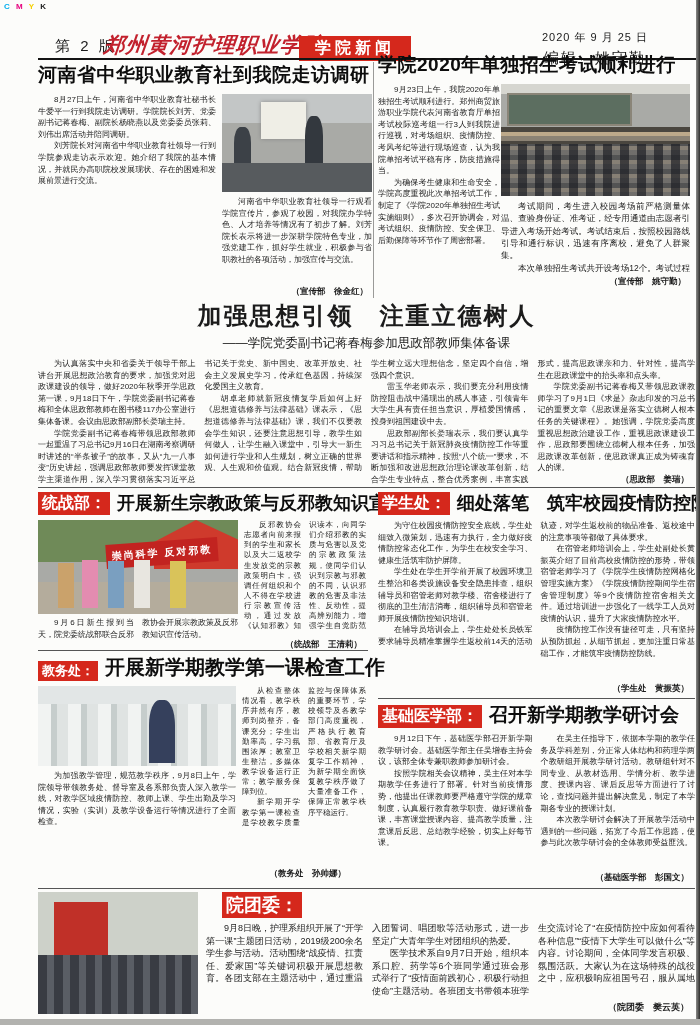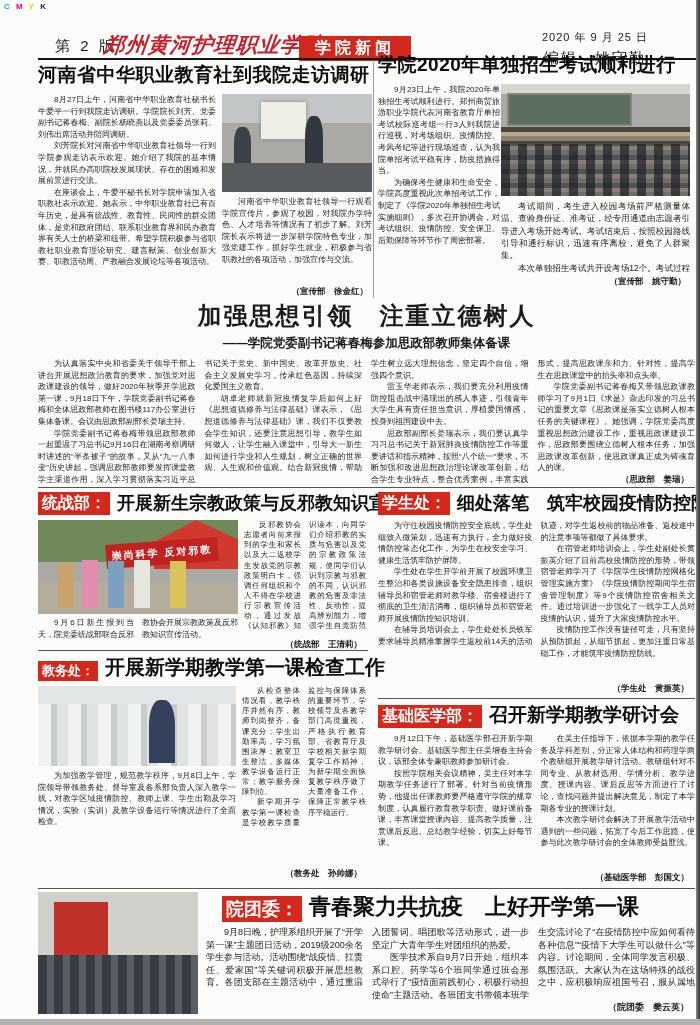--- a/index.html
+++ b/index.html
@@ -24,21 +24,21 @@
   
   .headline{font-size:19px;font-weight:900;letter-spacing:0.5px;white-space:nowrap;color:#0d0d0d;}
   .bt{font-size:8px;line-height:1.45;text-align:justify;color:#222;overflow:hidden;}
   .bt p{margin:0;text-indent:2em;}
   .byline{text-align:right;font-weight:bold;font-size:8.5px;padding-right:4px;margin-top:2px;}
   .cols2{column-count:2;column-gap:8px;}
   .cols3{column-count:3;column-gap:9px;}
   .cols4{column-count:4;column-gap:9px;}
   
   .feat-title{font-size:24px;font-weight:900;text-align:center;letter-spacing:2px;margin:0;}
-  .feat-sub{font-size:12.5px;font-weight:bold;text-align:center;margin:3px 0 6px 0;}
+  .feat-sub{font-size:12.5px;font-weight:normal;text-align:center;margin:3px 0 6px 0;}
   
   .sec-bar{display:flex;align-items:flex-end;gap:7px;margin-bottom:5px;}
   .red-box{background:#d5281c;color:#fff;font-weight:bold;padding:1px 4px;white-space:nowrap;}
   .sec-head{font-weight:900;white-space:nowrap;color:#0d0d0d;}
   
   .ph{position:relative;overflow:hidden;background:#a9aaa6;}
   .ph .el{position:absolute;}
   .ph1-wall{left:0;top:0;width:100%;height:30%;background:#c3c6c6;}
   .ph1-screen{left:26%;top:8%;width:30%;height:38%;background:#efeee6;box-shadow:0 0 4px #888;}
   .ph1-table{left:0;bottom:0;width:100%;height:30%;background:#575b5e;}
@@ -92,21 +92,20 @@
     <div class="editor-line">编辑　姚守勤</div>
   </div>
   <div class="abs rule-thick"></div>
 
   <div class="abs" style="left:38px;top:62px;width:334px;height:238px;">
     <div class="headline">河南省中华职业教育社到我院走访调研</div>
     <div style="display:flex;gap:6px;margin-top:6px;">
       <div class="bt" style="width:178px;height:204px;">
         <p>8月27日上午，河南省中华职业教育社秘书长牛爱平一行到我院走访调研。学院院长刘芳、党委副书记蒋春梅、副院长杨晓燕以及党委委员张莉、刘伟出席活动并陪同调研。</p>
         <p>刘芳院长对河南省中华职业教育社领导一行到学院参观走访表示欢迎。她介绍了我院的基本情况，并就民办高职院校发展现状、存在的困难和发展前景进行交流。</p>
-        <p>在座谈会上，牛爱平秘书长对学院申请加入省职教社表示欢迎。她表示，中华职业教育社已有百年历史，是具有统战性、教育性、民间性的群众团体，是党和政府团结、联系职业教育界和民办教育界有关人士的桥梁和纽带。希望学院积极参与省职教社职业教育理论研究、建言献策、创业创新大赛、职教活动周、产教融合发展论坛等各项活动。</p>
       </div>
       <div style="width:150px;">
         <div class="ph" style="width:150px;height:98px;">
           <div class="el ph1-wall"></div>
           <div class="el ph1-screen"></div>
           <div class="el ph1-p1"></div>
           <div class="el ph1-p2"></div>
           <div class="el ph1-table"></div>
         </div>
         <div class="bt" style="height:88px;margin-top:4px;">
@@ -221,21 +220,21 @@
         </div>
         <div class="bt" style="height:110px;margin-top:4px;">
           <p>为加强教学管理，规范教学秩序，9月8日上午，学院领导带领教务处、督导室及各系部负责人深入教学一线，对教学区域疫情防控、教师上课、学生出勤及学习情况，实验（实训）及教学设备运行等情况进行了全面检查。</p>
         </div>
       </div>
       <div style="width:124px;position:relative;">
         <div class="bt cols2" style="height:182px;font-size:7.5px;line-height:1.35;">
           <p>从检查整体情况看，教学秩序井然有序，教师到岗整齐，备课充分；学生出勤率高，学习氛围浓厚；教室卫生整洁，多媒体教学设备运行正常；教学服务保障到位。</p>
           <p>新学期开学教学第一课检查是学校教学质量监控与保障体系的重要环节，学校领导及各教学部门高度重视，严格执行教育部、省教育厅及学校相关新学期复学工作精神，为新学期全面恢复教学秩序做了大量准备工作，保障正常教学秩序平稳运行。</p>
         </div>
-        <div class="byline" style="position:absolute;right:0;bottom:0;">（教务处　孙帅娜）</div>
+        <div class="byline" style="position:absolute;right:16px;bottom:0;">（教务处　孙帅娜）</div>
       </div>
     </div>
   </div>
 
   <div class="abs hr" style="left:378px;top:698px;width:317px;"></div>
 
   <div class="abs" style="left:378px;top:702px;width:317px;height:184px;">
     <div class="sec-bar">
       <span class="red-box" style="font-size:16px;">基础医学部：</span>
       <span class="sec-head" style="font-size:19px;">召开新学期教学研讨会</span>
@@ -254,21 +253,20 @@
   <div class="abs" style="left:38px;top:892px;width:657px;height:126px;">
     <div style="display:flex;gap:8px;">
       <div class="ph" style="width:160px;height:122px;flex:none;">
         <div class="el ph5-wall"></div>
         <div class="el ph5-screen"></div>
         <div class="el ph5-stu"></div>
       </div>
       <div style="flex:1;position:relative;">
         <div class="sec-bar" style="margin-bottom:4px;padding-left:16px;">
           <span class="red-box" style="font-size:18px;">院团委：</span>
-          <span class="sec-head" style="font-size:22px;">青春聚力共抗疫　上好开学第一课</span>
         </div>
         <div class="bt cols3" style="height:86px;font-size:9px;line-height:1.4;">
           <p>9月8日晚，护理系组织开展了“开学第一课”主题团日活动，2019级200余名学生参与活动。活动围绕“战疫情、扛责任、爱家国”等关键词积极开展思想教育。各团支部在主题活动中，通过重温入团誓词、唱团歌等活动形式，进一步坚定广大青年学生对团组织的热爱。</p>
           <p>医学技术系自9月7日开始，组织本系口腔、药学等6个班同学通过班会形式举行了“疫情面前践初心，积极行动担使命”主题活动。各班团支书带领本班学生交流讨论了“在疫情防控中应如何看待各种信息”“疫情下大学生可以做什么”等内容。讨论期间，全体同学发言积极、氛围活跃。大家认为在这场特殊的战役之中，应积极响应祖国号召，服从属地及学校安排，以力所能及的方式助力“战疫”早日结束。</p>
         </div>
         <div class="byline" style="position:absolute;right:2px;bottom:0;font-size:9px;">（院团委　樊云英）</div>
       </div>
     </div>
   </div>
 

